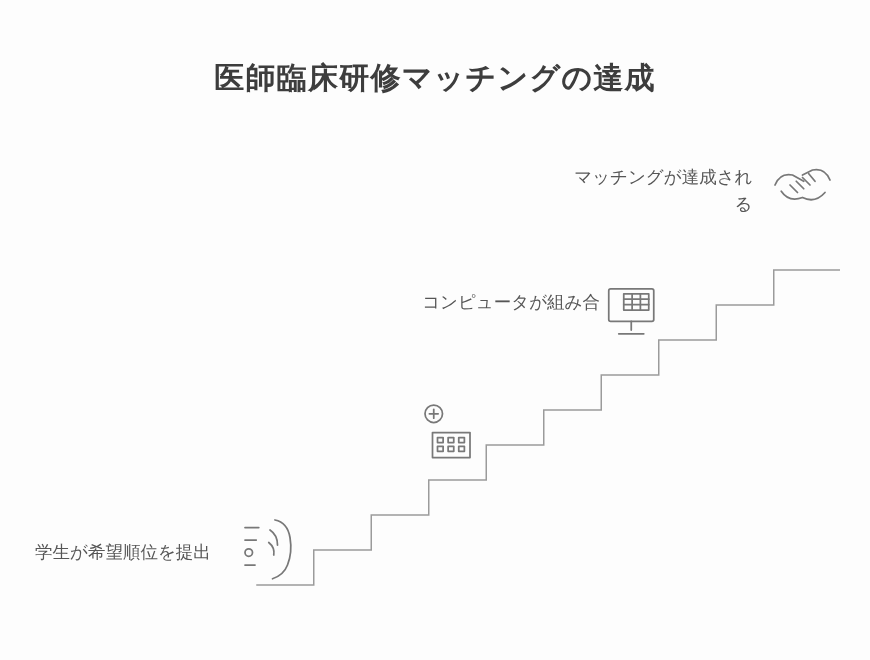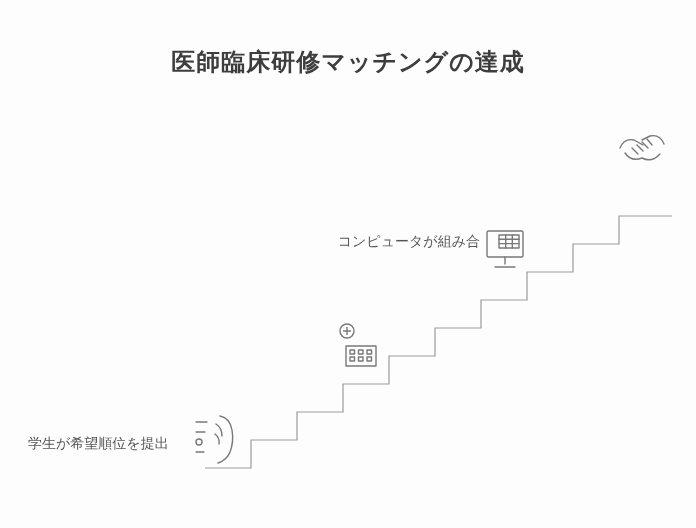--- a/index.html
+++ b/index.html
@@ -17,21 +17,21 @@
     letter-spacing:1px;
   }
   .stairs{position:absolute;left:0;top:0;}
   .stairs polyline{fill:none;stroke:#9b9b9b;stroke-width:1.2;}
   .step-label{
     position:absolute;
     font-size:14px;color:#565656;line-height:22px;
     white-space:nowrap;
   }
   .step-label .ln{display:block;}
-  .l1{left:28px;top:432px;}
+  .l1{left:28px;top:432px;font-family:Liberation Serif, serif;}
   .l2{left:176px;top:338px;}
   .l3{right:216px;top:230px;text-align:left;}
   .l4{right:94px;top:130px;text-align:right;}
   .icon{position:absolute;}
   .icon svg{display:block;}
   .icon svg *{
     stroke:#787878;stroke-width:1.4;fill:none;
     stroke-linecap:round;stroke-linejoin:round;
   }
 </style>
@@ -85,20 +85,24 @@
       <rect x="17" y="9" width="20" height="13"></rect>
       <line x1="17" y1="13.3" x2="37" y2="13.3"></line>
       <line x1="17" y1="17.6" x2="37" y2="17.6"></line>
       <line x1="23.7" y1="9" x2="23.7" y2="22"></line>
       <line x1="30.3" y1="9" x2="30.3" y2="22"></line>
       <line x1="23" y1="31" x2="23" y2="38"></line>
       <line x1="13" y1="41" x2="33" y2="41"></line>
     </svg>
   </div>
 
+  <div class="step-label l4">
+    <span class="ln">マッチングが達成され</span>
+    <span class="ln">る</span>
+  </div>
   <div class="icon" style="left:616px;top:126px;">
     <svg width="52" height="50" viewBox="0 0 52 50">
       <path d="M4 22 Q8 12 18 14 L27 19"></path>
       <path d="M48 18 Q44 8 34 10 L26 14"></path>
       <path d="M9 27 Q15 36 26 32 Q36 37 44 28"></path>
       <line x1="21" y1="19" x2="27" y2="25"></line>
       <line x1="26" y1="16" x2="32" y2="22"></line>
       <line x1="31" y1="13" x2="36" y2="19"></line>
       <line x1="16" y1="22" x2="22" y2="28"></line>
     </svg>

